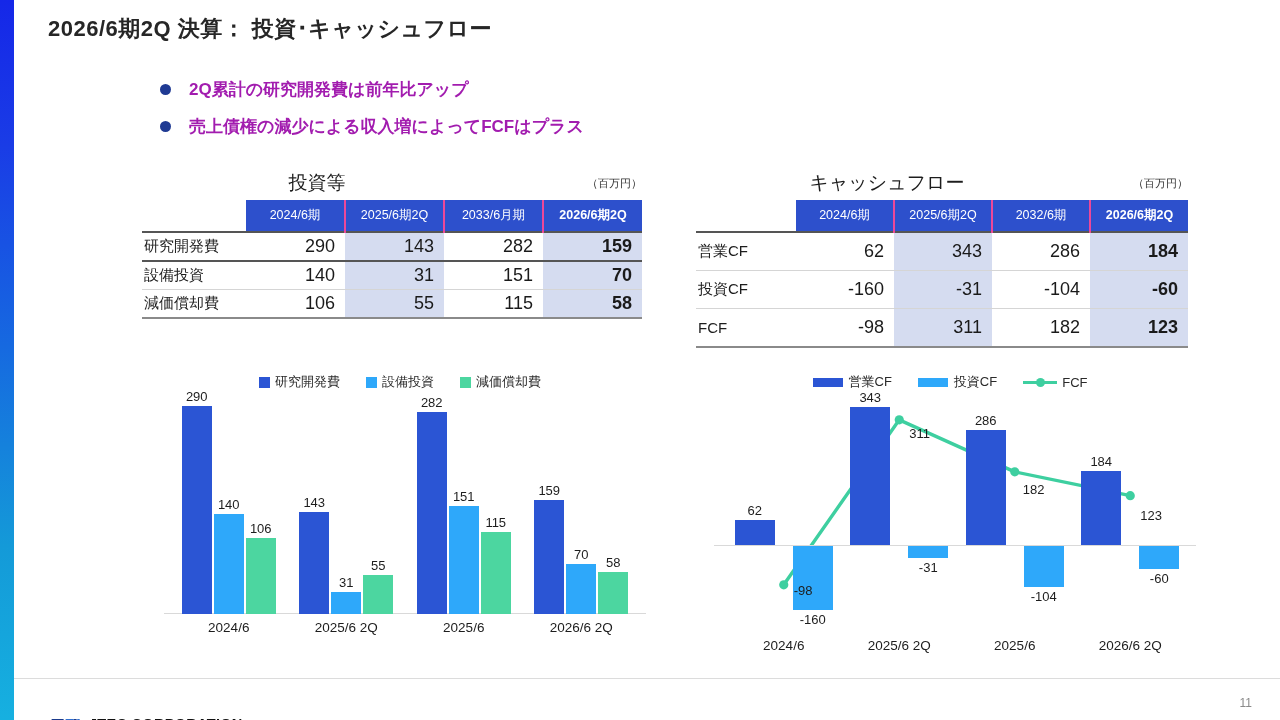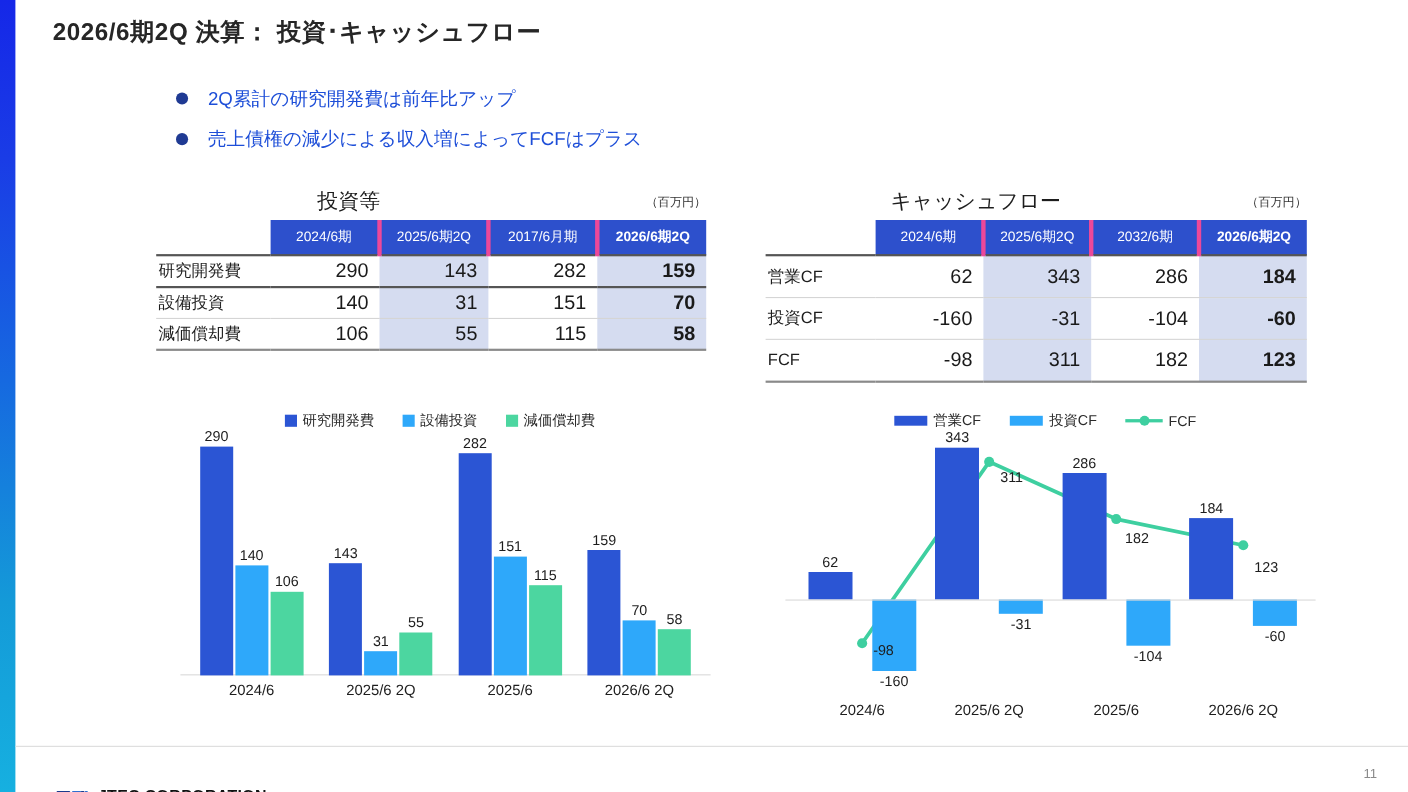--- a/index.html
+++ b/index.html
@@ -23,21 +23,21 @@
     white-space:nowrap;
   }
 
   
   .bullets{position:absolute;left:160px;top:78px;}
   .bullet-row{display:flex;align-items:center;margin-bottom:14px;}
   .bullet-dot{
     width:11px;height:11px;border-radius:50%;background:#1f3a93;
     margin-right:18px;flex:0 0 auto;
   }
-  .bullet-text{font-size:17px;font-weight:normal;color:#1d4ed8;white-space:nowrap;}
+  .bullet-text{font-size:17px;font-weight:bold;color:#a21caf;white-space:nowrap;}
 
   
   .panel{position:absolute;margin-top:12px;}
   .panel-left{left:142px;top:158px;width:500px;}
   .panel-right{left:696px;top:158px;width:492px;}
 
   .panel-head{position:relative;height:30px;}
   .panel-title{
     position:absolute;left:0;right:0;text-align:center;
     font-size:19px;color:#1d1d1d;top:0;
@@ -50,21 +50,21 @@
 
   
   table.fin{border-collapse:collapse;width:100%;table-layout:fixed;}
   table.fin col.c-label{width:104px;}
   table.fin col.c-val{width:99px;}
   .panel-right table.fin col.c-label{width:100px;}
   .panel-right table.fin col.c-val{width:98px;}
 
   table.fin th{
     background:#2d50cc;color:#fff;font-size:12.5px;font-weight:normal;
-    text-align:center;padding:7px 2px;border-right:4px solid #ec4899;
+    text-align:center;padding:7px 2px;border-right:2px solid #ec4899;
     white-space:nowrap;
   }
   table.fin th.th-blank{background:transparent;border-right:none;}
   table.fin th.th-last{border-right:none;font-weight:bold;}
 
   table.fin td{
     font-size:18px;padding:3px 10px 3px 4px;text-align:right;
     border-bottom:1px solid #d5d5d5;white-space:nowrap;
   }
   table.fin td.lbl{
@@ -167,21 +167,21 @@
           <col class="c-val">
           <col class="c-val">
           <col class="c-val">
           <col class="c-val">
         </colgroup>
       <thead>
         <tr>
           <th class="th-blank"></th>
           <th>2024/6期</th>
           <th>2025/6期2Q</th>
-          <th>2017/6月期</th>
+          <th>2033/6月期</th>
           <th class="th-last">2026/6期2Q</th>
         </tr>
       </thead>
       <tbody>
         <tr class="topline nb">
           <td class="lbl">研究開発費</td>
           <td>290</td>
           <td class="hi">143</td>
           <td>282</td>
           <td class="hi bold">159</td>

